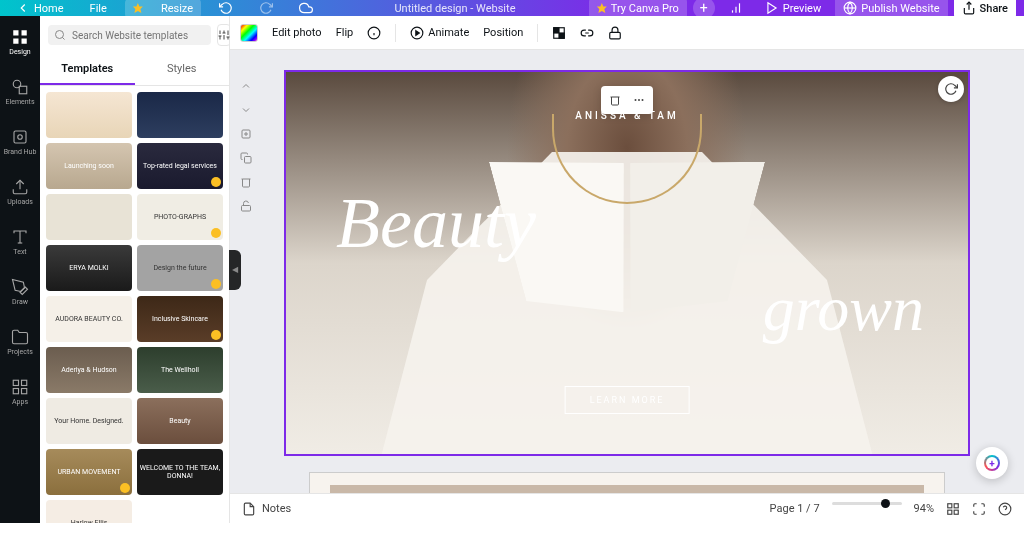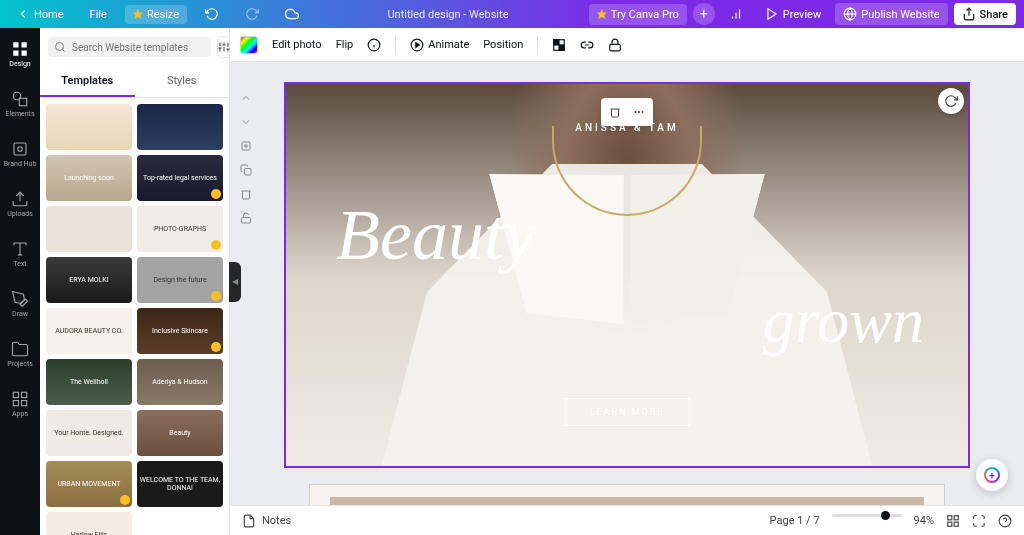--- a/index.html
+++ b/index.html
@@ -1,20 +1,20 @@
 <!DOCTYPE html>
 <html><head>
 <meta charset="utf-8">
 <style>
 *{margin:0;padding:0;box-sizing:border-box;font-family:-apple-system,BlinkMacSystemFont,"Segoe UI",Roboto,sans-serif}
 body{width:1024px;height:535px;overflow:hidden;background:#fff}
-.top-bar{height:28px;background:linear-gradient(90deg,#00c4cc 0%,#7d2ae8 60%,#7d2ae8 100%);display:flex;align-items:center;padding:0 8px;color:#fff;font-size:11px}
+.top-bar{height:16px;background:linear-gradient(90deg,#00c4cc 0%,#7d2ae8 60%,#7d2ae8 100%);display:flex;align-items:center;padding:0 8px;color:#fff;font-size:11px}
 .tb-left{display:flex;align-items:center;gap:10px}
 .tb-btn{padding:4px 8px;border-radius:4px;cursor:pointer;display:flex;align-items:center;gap:4px}
-.resize-btn{background:rgba(255,255,255,0.2);padding:3px 8px;border-radius:4px;display:flex;align-items:center;gap:4px}
+.resize-btn{background:rgba(255,255,255,0.2);padding:3px 8px;border-radius:4px;display:flex;align-items:center;gap:18px}
 .crown{width:10px;height:10px;background:#fbbf24;clip-path:polygon(50% 0%,65% 35%,100% 35%,75% 60%,85% 100%,50% 80%,15% 100%,25% 60%,0% 35%,35% 35%)}
 .tb-center{flex:1;text-align:center;color:rgba(255,255,255,0.85)}
 .tb-right{display:flex;align-items:center;gap:6px}
 .tb-rbtn{padding:4px 8px;border-radius:4px;display:flex;align-items:center;gap:4px;cursor:pointer}
 .try-pro{background:rgba(255,255,255,0.2)}
 .publish-btn{background:rgba(255,255,255,0.2)}
 .share-btn{background:#fff;color:#0d1216;font-weight:500}
 .plus-circle{width:22px;height:22px;border-radius:50%;background:rgba(255,255,255,0.2);display:flex;align-items:center;justify-content:center;font-size:14px}
 .icon-sm{width:14px;height:14px;display:inline-block}
 .main{display:flex;height:calc(535px - 28px)}
@@ -238,22 +238,22 @@
         <div class="tmpl" style="background: linear-gradient(rgb(245, 230, 211), rgb(232, 213, 183)); color: rgb(51, 51, 51);"></div>
         <div class="tmpl" style="background: linear-gradient(rgb(26, 40, 71), rgb(45, 62, 95)); color: rgb(255, 255, 255);"></div>
         <div class="tmpl" style="background: linear-gradient(rgb(212, 197, 176), rgb(184, 168, 143)); color: rgb(255, 255, 255);">Launching soon</div>
         <div class="tmpl" style="background: linear-gradient(rgb(42, 42, 62), rgb(26, 26, 46)); color: rgb(255, 255, 255);">Top-rated legal services<div class="badge"></div></div>
         <div class="tmpl" style="background: rgb(232, 227, 214); color: rgb(51, 51, 51);"></div>
         <div class="tmpl" style="background: rgb(240, 237, 228); color: rgb(51, 51, 51);">PHOTO-GRAPHS<div class="badge"></div></div>
         <div class="tmpl" style="background: linear-gradient(rgb(58, 58, 58), rgb(26, 26, 26)); color: rgb(255, 255, 255);">ERYA MOLKI</div>
         <div class="tmpl" style="background: #a3a3a3; color: rgb(51, 51, 51);">Design the future<div class="badge"></div></div>
         <div class="tmpl" style="background: rgb(245, 240, 232); color: rgb(51, 51, 51);">AUDORA BEAUTY CO.</div>
         <div class="tmpl" style="background: linear-gradient(rgb(61, 40, 23), rgb(90, 61, 40)); color: rgb(255, 255, 255);">Inclusive Skincare<div class="badge"></div></div>
+        <div class="tmpl" style="background: linear-gradient(rgb(107, 93, 79), rgb(138, 122, 104)); color: rgb(255, 255, 255);">Aderiya &amp; Hudson</div>
         <div class="tmpl" style="background: linear-gradient(rgb(45, 62, 45), rgb(74, 93, 74)); color: rgb(255, 255, 255);">The Wellholl</div>
-        <div class="tmpl" style="background: linear-gradient(rgb(107, 93, 79), rgb(138, 122, 104)); color: rgb(255, 255, 255);">Aderiya &amp; Hudson</div>
         <div class="tmpl" style="background: rgb(239, 235, 227); color: rgb(51, 51, 51);">Your Home. Designed.</div>
         <div class="tmpl" style="background: linear-gradient(rgb(139, 111, 92), rgb(107, 78, 61)); color: rgb(255, 255, 255);">Beauty</div>
         <div class="tmpl" style="background: linear-gradient(rgb(166, 139, 91), rgb(139, 111, 61)); color: rgb(255, 255, 255);">URBAN MOVEMENT<div class="badge"></div></div>
         <div class="tmpl" style="background: rgb(26, 26, 26); color: rgb(255, 255, 255);">WELCOME TO THE TEAM, DONNA!</div>
         <div class="tmpl" style="background: rgb(245, 237, 228); color: rgb(51, 51, 51);">Harlow Ellis</div>
       </div>
   </div>
 
   <div class="canvas-area">
     <div class="collapse-handle">◀</div>

